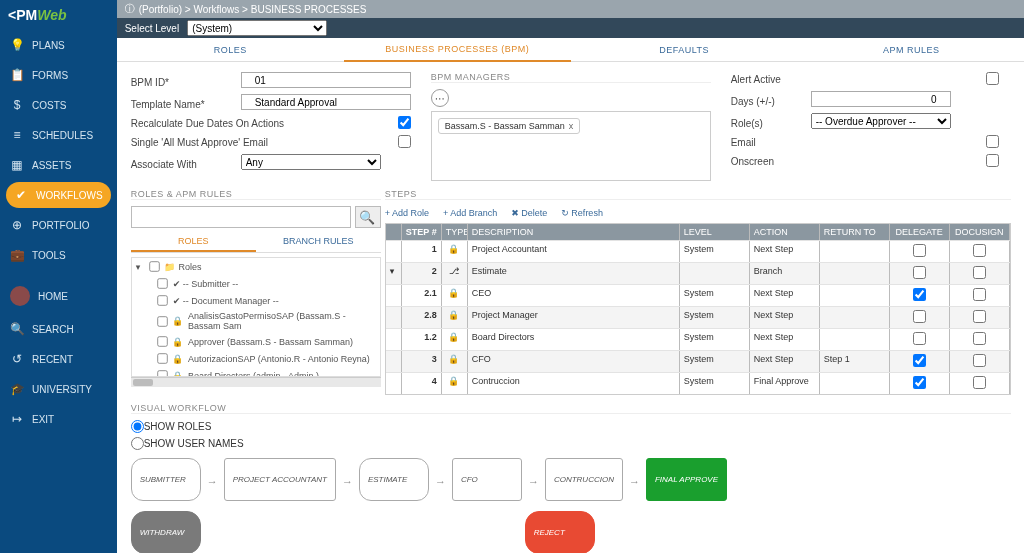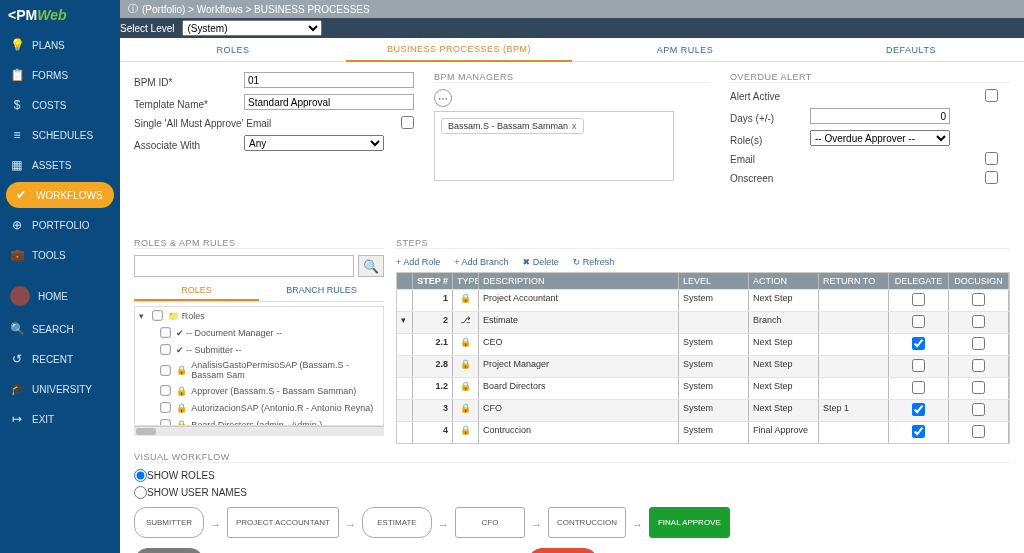--- a/index.html
+++ b/index.html
@@ -9,44 +9,44 @@
 .logo { height: 30px; background: #0a4a7f; display: flex; align-items: center; padding: 0 8px; font-weight: bold; font-size: 14px; }
 .logo .pm { color:#fff; }
 .logo .web { color:#7ac142; font-style: italic; }
 .nav-item { display: flex; align-items: center; padding: 8px 10px; cursor: pointer; font-size: 10px; color: #d5e5f0; gap: 8px; }
 .nav-item.active { background: #f5a623; border-radius: 14px; margin: 2px 6px; color: #fff; padding: 6px 8px; }
 .nav-item .icon { width: 14px; text-align: center; font-size: 12px; }
 .nav-sep { height: 8px; }
 .avatar { width:20px; height:20px; border-radius:50%; background:#8a4a4a; display:inline-block;}
 .main { flex: 1; display: flex; flex-direction: column; background: #fff; }
 .breadcrumb-bar { height: 18px; background: #9aa5ad; color: #fff; display: flex; align-items: center; padding: 0 8px; font-size: 10px; gap:4px; }
-.level-bar { height: 20px; background: #32485a; color: #fff; display: flex; align-items: center; padding: 0 0; font-size: 10px; gap: 8px; }
+.level-bar { height: 20px; background: #32485a; color: #fff; display: flex; align-items: center; padding: 0 8px; font-size: 10px; gap: 8px; }
 .level-bar select { font-size: 10px; width: 140px; height: 16px; }
 .tabs { display: flex; border-bottom: 1px solid #ddd; height: 24px; align-items: center; }
 .tab { flex: 1; text-align: center; font-size: 9px; color: #3a6a9a; cursor: pointer; padding: 6px 0; letter-spacing: 0.5px; }
 .tab.active { color: #e08a2a; border-bottom: 2px solid #e08a2a; }
 .content { flex: 1; padding: 10px 14px; overflow: auto; display: flex; flex-direction: column; gap: 8px; }
 .top-section { display: flex; gap: 20px; }
 .form-col { flex: 1; }
 .form-row { display: flex; align-items: flex-end; margin-bottom: 6px; font-size: 10px; }
 .form-row label { width: 110px; color: #444; }
-.form-row input[type=text] { width: 170px; height: 16px; font-size: 10px; border: 1px solid #aaa; padding: 0 3px;}
+.form-row input[type=text] { width: 170px; height: 16px; font-size: 10px; border: 1px solid #aaa; padding: 0 13px;}
 .form-row select { width: 140px; height: 16px; font-size: 10px; }
 .form-row input[type=checkbox]{ }
 .section-title { font-size: 9px; color: #888; letter-spacing: 0.5px; margin-bottom: 6px; border-bottom:1px solid #eee; padding-bottom:0; }
-.bpm-mgr-box { border: 1px solid #ccc; height: 70px; padding: 6px; width: 240px; }
+.bpm-mgr-box { border: 1px solid #ccc; height: 70px; padding: 6px; width: 280px; }
 .tag-chip { display: inline-block; background: #fff; border: 1px solid #ccc; border-radius: 3px; padding: 2px 6px; font-size: 9px; }
 .tag-chip .x { margin-left: 4px; cursor: pointer; color: #666; }
 .circle-btn { width: 18px; height: 18px; border: 1px solid #999; border-radius: 50%; display: inline-flex; align-items:center; justify-content:center; font-size:10px; margin-bottom:4px; cursor:pointer; background:#fff;}
 .overdue-col { width: 280px; }
 .overdue-col .form-row label { width: 80px; }
 .overdue-col input[type=text]{width:140px;}
 .overdue-col select{width:140px;}
 .cb-right { margin-left:auto; margin-right:12px;}
-.mid-section { display: flex; gap: 12px; margin-top: 40px; }
+.mid-section { display: flex; gap: 4px; }
 .roles-panel { width: 250px; }
 .search-wrap { display:flex; gap:4px; margin-bottom:4px;}
 .search-wrap input { flex:1; height:22px; border:1px solid #bbb; font-size:11px; padding:0 4px;}
 .search-btn{ width:26px; height:22px; background:#eee; border:1px solid #bbb; display:flex; align-items:center; justify-content:center; cursor:pointer; font-size:13px;}
 .sub-tabs { display:flex; border-bottom:1px solid #ddd; margin-bottom:4px;}
 .sub-tab { flex:1; text-align:center; font-size:9px; padding:4px 0; cursor:pointer; color:#3a6a9a;}
 .sub-tab.active { color:#e08a2a; border-bottom:2px solid #e08a2a;}
 .tree { border:1px solid #ddd; height:120px; overflow:auto; font-size:9px; background:#fff; position:relative;}
 .tree-row { padding:2px 4px 2px 14px; display:flex; align-items:center; gap:4px; color:#555;}
 .tree-row .caret { width:8px; display:inline-block;}
@@ -65,21 +65,21 @@
 .c-level{width:70px;}
 .c-action{width:70px;}
 .c-return{width:70px;}
 .c-del{width:60px; text-align:center;}
 .c-doc{width:60px; text-align:center;}
 .grid-row{display:flex; border-top:1px solid #e3e3e3; background:#fff;}
 .grid-row.alt{background:#f4f4f4;}
 .visual-panel{}
 .radio-row{display:flex; align-items:center; gap:0; font-size:10px; margin:4px 0 2px;}
 .flow { display:flex; align-items:center; gap:6px; margin-top:8px; position:relative;}
-.flow-node{ border:1px solid #aaa; border-radius:3px; padding:10px 8px; font-size:8px; background:#fff; text-align:center; color:#555; min-width:70px;}
+.flow-node{ border:1px solid #aaa; border-radius:3px; padding:16px 8px; font-size:8px; background:#fff; color:#555; min-width:70px;font-style:italic;}
 .flow-node.pill{border-radius:12px;}
 .flow-node.green{background:#1a9f2e; color:#fff; border-color:#1a9f2e;}
 .flow-node.grey{background:#7a7a7a; color:#fff; border-color:#7a7a7a; border-radius:14px;}
 .flow-node.red{background:#e84a33; color:#fff; border-color:#e84a33; border-radius:14px;}
 .arrow{ color:#888; font-size:11px;}
 .scroll-x{height:10px; background:#e8e8e8; border-top:1px solid #ccc; position:relative;}
 .scroll-thumb{position:absolute; left:2px; top:1px; height:7px; width:20px; background:#bcbcbc; border-radius:2px;}
 </style>
 </head>
 <body>
@@ -155,34 +155,38 @@
       <span>ⓘ</span>
       <span>(Portfolio) &gt; Workflows &gt; BUSINESS PROCESSES</span>
     </div>
     <div class="level-bar">
       <span>Select Level</span>
       <select><option>(System)</option></select>
     </div>
     <div class="tabs" id="main-tabs">
         <div class="tab">ROLES</div>
         <div class="tab active">BUSINESS PROCESSES (BPM)</div>
+        <div class="tab">DEFAULTS</div>
         <div class="tab">APM RULES</div>
-        <div class="tab">DEFAULTS</div>
       </div>
 
     <div class="content">
       <div class="top-section">
         <div class="form-col">
           <div class="form-row">
               <label>BPM ID*</label>
               <input type="text" value="01" style="">
             </div>
           <div class="form-row">
               <label>Template Name*</label>
               <input type="text" value="Standard Approval" style="">
+            </div>
+          <div class="form-row">
+              <label style="width:auto;flex:1">Recalculate Due Dates On Actions</label>
+              <input type="checkbox" checked="" style="">
             </div>
           <div class="form-row">
               <label style="width:auto;flex:1">Single 'All Must Approve' Email</label>
               <input type="checkbox" style="">
             </div>
           <div class="form-row">
               <label>Associate With</label>
               <select><option>Any</option></select>
             </div>
         </div>
@@ -191,21 +195,20 @@
           <div class="section-title">BPM MANAGERS</div>
           <div class="circle-btn">⋯</div>
           <div class="bpm-mgr-box">
             <span class="tag-chip">
               <span>Bassam.S - Bassam Samman</span><span class="x">x</span>
             </span>
           </div>
         </div>
 
         <div class="overdue-col">
-          <div class="section-title">OVERDUE ALERT</div>
           <div class="form-row">
               <label>Alert Active</label>
               <input type="checkbox" class="cb-right" style="">
             </div>
           <div class="form-row">
               <label>Days (+/-)</label>
               <input type="text" style="text-align: right;" value="0">
             </div>
           <div class="form-row">
               <label>Role(s)</label>
@@ -236,25 +239,25 @@
               <div class="sub-tab">BRANCH RULES</div>
             </div>
           <div class="tree" id="roles-tree">
               <div class="tree-row" style="padding-left: 4px;">
                 <span class="caret">▾</span>
                 <input type="checkbox" style="">
                 <span>📁 Roles</span>
               </div>
               <div class="tree-row" style="padding-left: 24px;">
                 <input type="checkbox" style="">
+                <span>✔ -- Submitter --</span>
+              </div>
+              <div class="tree-row" style="padding-left: 24px;">
+                <input type="checkbox" style="">
                 <span>✔ -- Document Manager --</span>
-              </div>
-              <div class="tree-row" style="padding-left: 24px;">
-                <input type="checkbox" style="">
-                <span>✔ -- Submitter --</span>
               </div>
               <div class="tree-row" style="padding-left: 24px;">
                 <input type="checkbox" style="">
                 <span class="lock">🔒</span>
                 <span>AnalisisGastoPermisoSAP (Bassam.S - Bassam Sam</span>
               </div>
               <div class="tree-row" style="padding-left: 24px;">
                 <input type="checkbox" style="">
                 <span class="lock">🔒</span>
                 <span>Approver (Bassam.S - Bassam Samman)</span>

